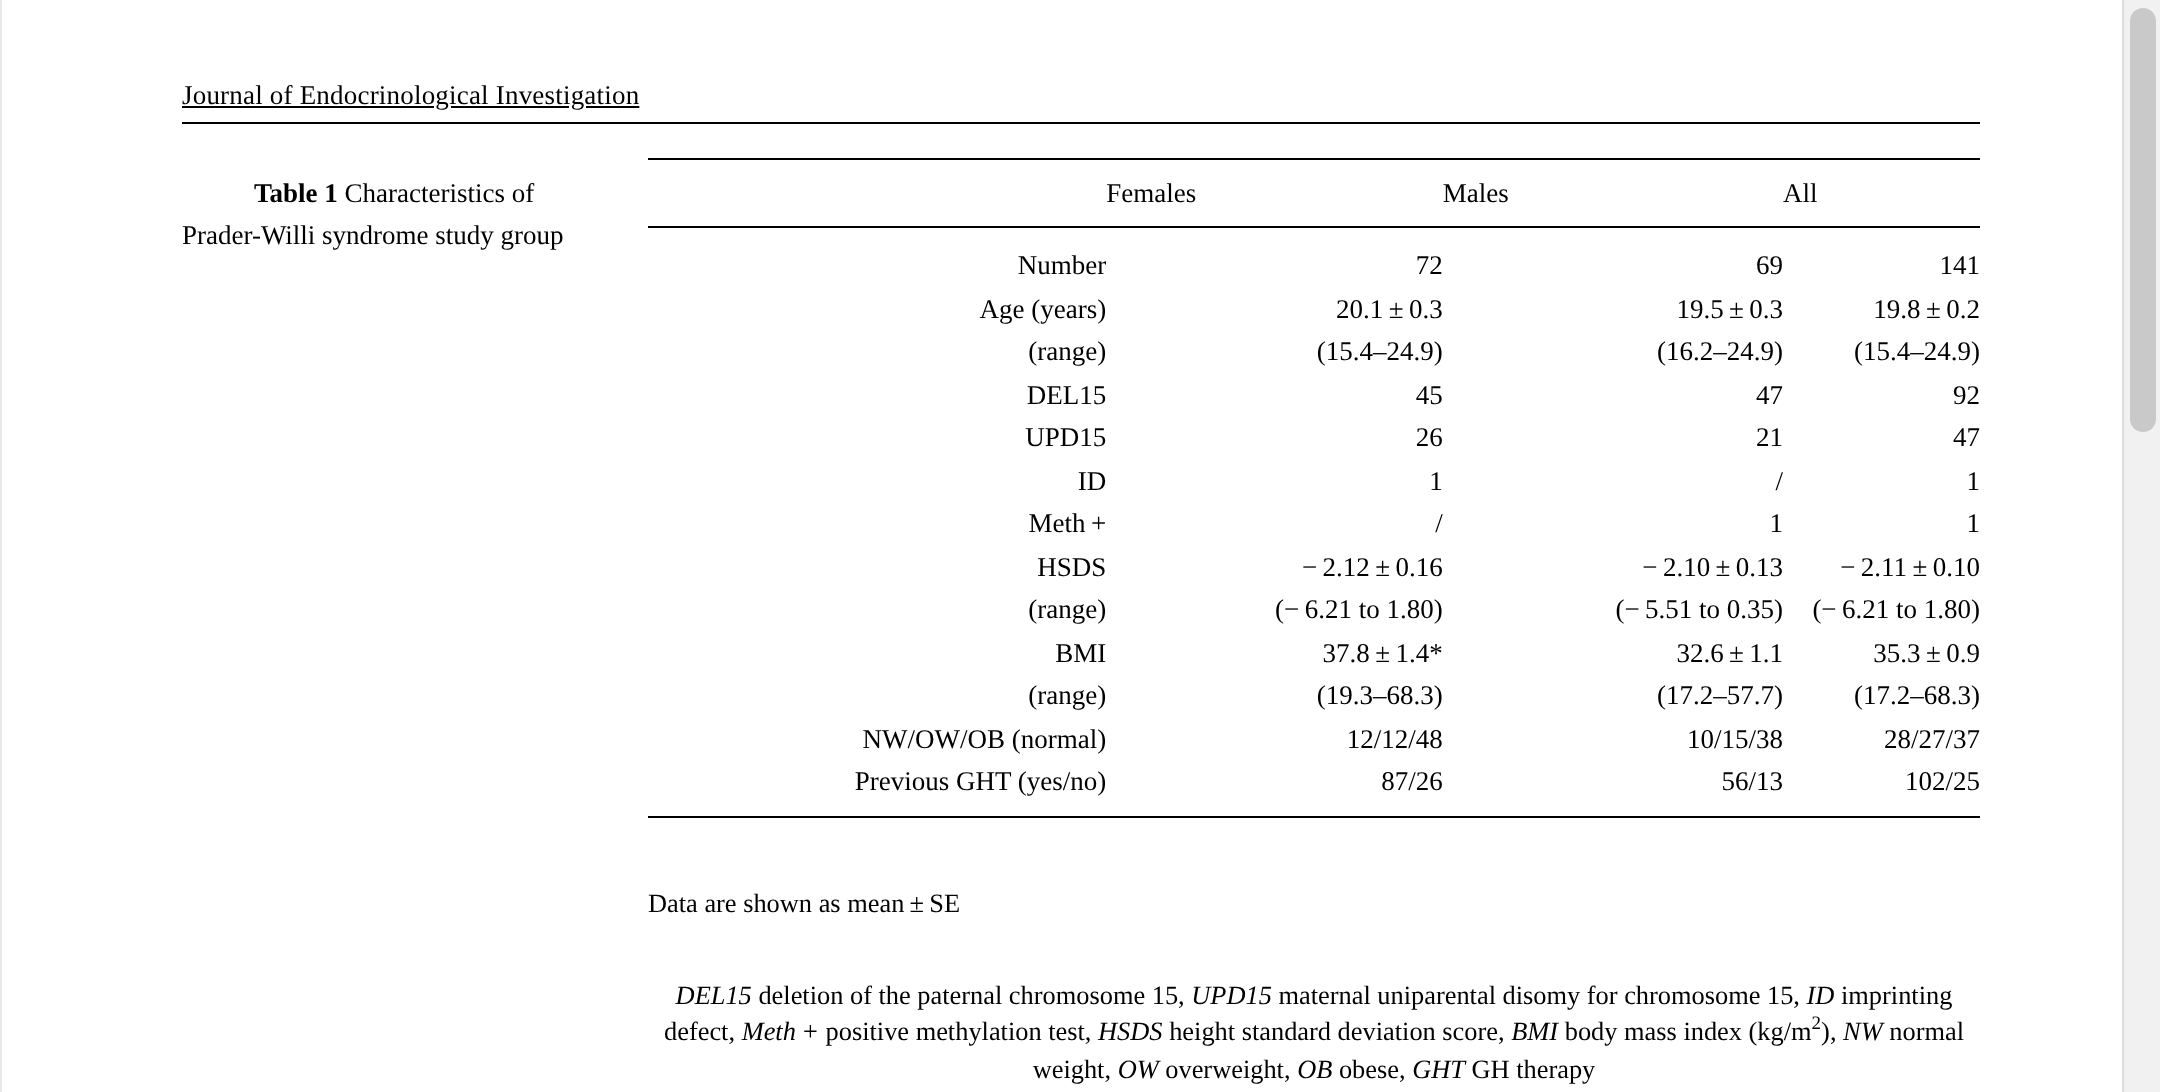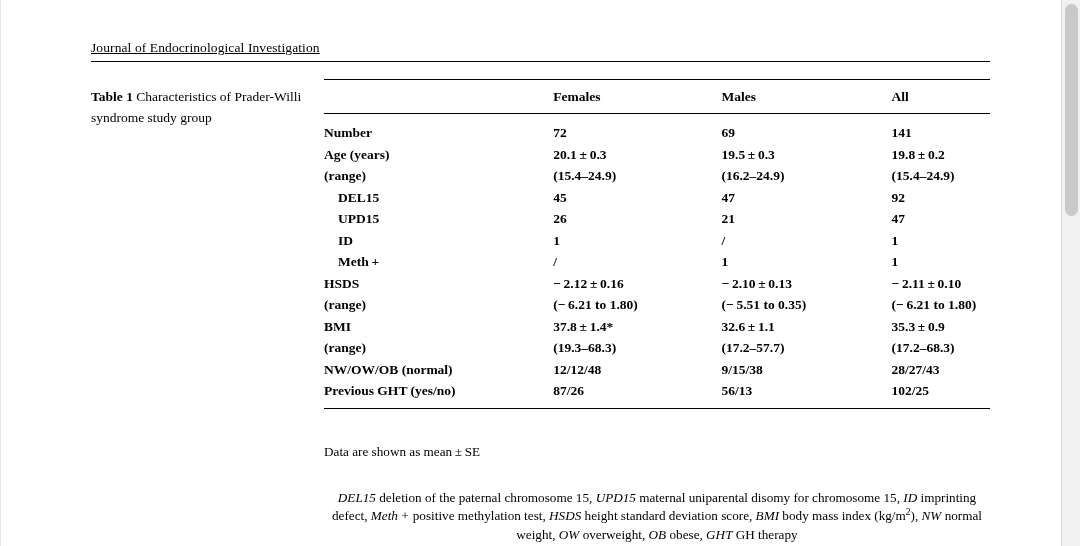--- a/index.html
+++ b/index.html
@@ -44,49 +44,51 @@
   .caption {
     position: absolute;
     left: 91px;
     top: 86px;
     width: 215px;
     font-size: 13.5px;
     line-height: 1.57;
   }
   .caption .tnum {
     font-weight: bold;
+    margin-left: 36px;
   }
   
   .table-wrap {
     position: absolute;
     left: 324px;
     top: 79px;
     width: 666px;
   }
   table.tbl {
     border-collapse: collapse;
     width: 666px;
     font-size: 13.5px;
   }
   table.tbl th, table.tbl td {
     text-align: left;
     vertical-align: top;
     padding: 0;
-    font-weight: bold;
+    font-weight: normal;
   }
   .rule-top { border-top: 1.6px solid #000; }
   .rule-bot { border-bottom: 1.2px solid #000; }
   tr.hdr th {
     padding: 9px 0 8px 0;
     font-size: 13.5px;
   }
   tr.body-row td {
     padding: 0 0 0 0;
     height: 21.5px;
     line-height: 21.5px;
+    text-align: right;
   }
   tr.first-body td {
     padding-top: 8px;
   }
   tr.last-body td {
     padding-bottom: 6px;
   }
   .col-label { width: 220px; }
   .col-f { width: 172px; }
   .col-m { width: 174px; }
@@ -220,22 +222,22 @@
         </tr>
         <tr class="body-row">
           <td class="col-label">(range)</td>
           <td class="col-f">(19.3–68.3)</td>
           <td class="col-m">(17.2–57.7)</td>
           <td class="col-a">(17.2–68.3)</td>
         </tr>
         <tr class="body-row">
           <td class="col-label">NW/OW/OB (normal)</td>
           <td class="col-f">12/12/48</td>
-          <td class="col-m">9/15/38</td>
-          <td class="col-a">28/27/43</td>
+          <td class="col-m">10/15/38</td>
+          <td class="col-a">28/27/37</td>
         </tr>
         <tr class="body-row last-body rule-bot">
           <td class="col-label">Previous GHT (yes/no)</td>
           <td class="col-f">87/26</td>
           <td class="col-m">56/13</td>
           <td class="col-a">102/25</td>
         </tr>
       </tbody>
     </table>
   </div>

